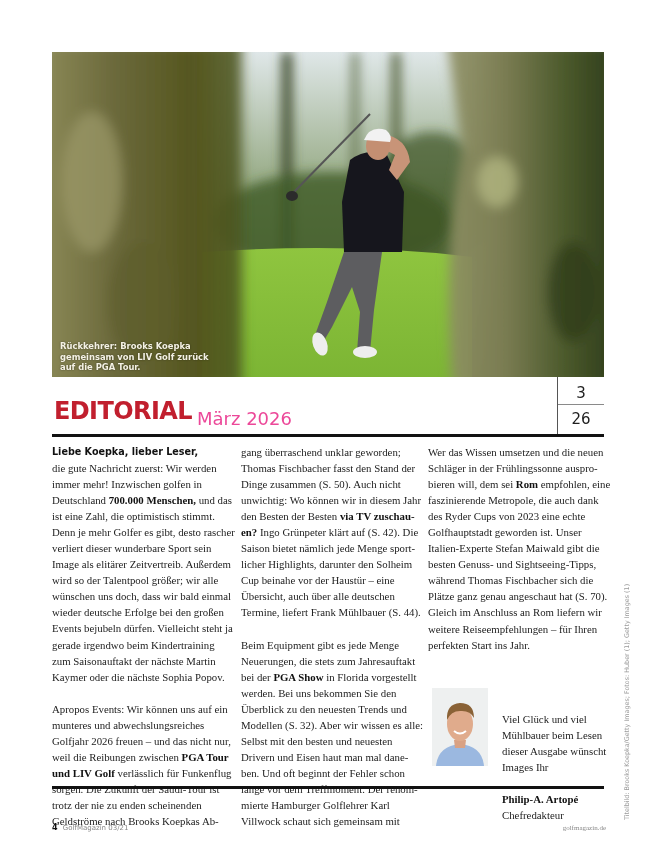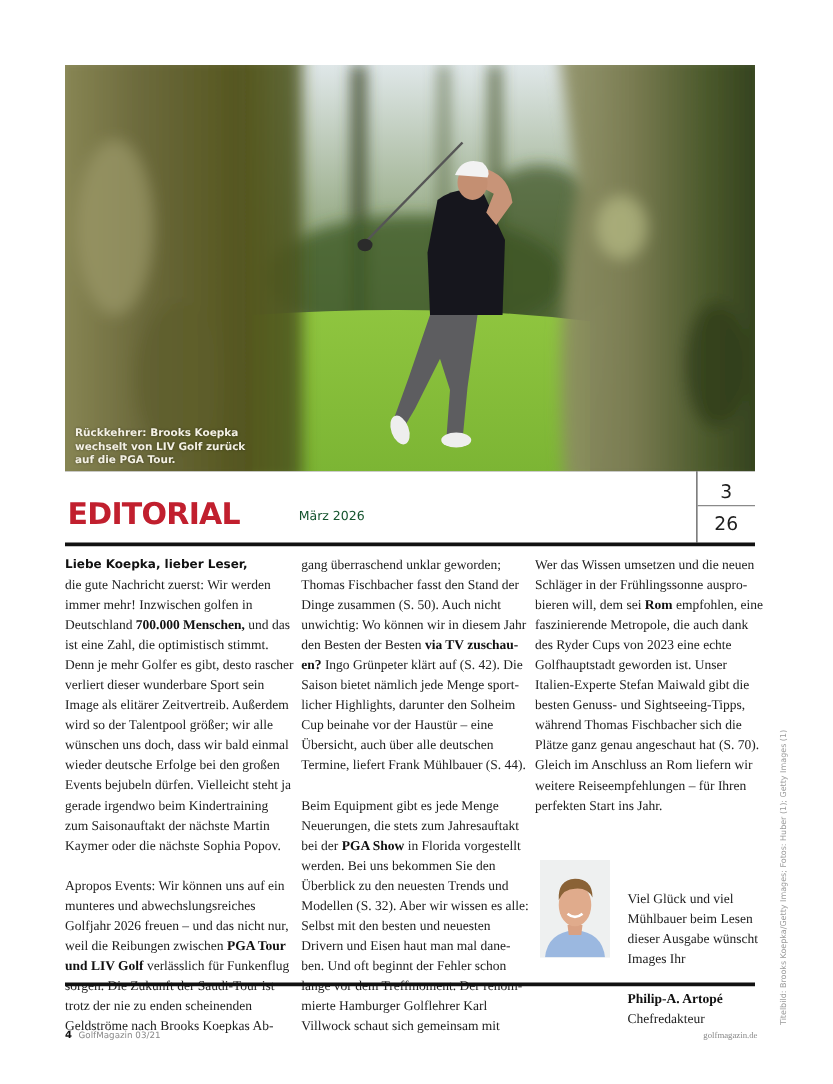--- a/index.html
+++ b/index.html
@@ -27,21 +27,21 @@
     }
     .header-title {
       position: absolute; left: 2px; top: 20px;
       font-family: "DejaVu Sans", "Liberation Sans", sans-serif;
       font-weight: bold; font-size: 24px; letter-spacing: -0.6px;
       color: #c11f2e;
     }
     .header-date {
       position: absolute; left: 145px; top: 31px;
       font-family: "DejaVu Sans", "Liberation Sans", sans-serif;
-      font-size: 10px; color: #14532d; margin-left: 42px;
+      font-size: 18px; color: #ec4899;
     }
     .issue-box {
       position: absolute; left: 505px; top: 0; width: 47px; height: 57px;
       border-left: 1px solid #555555;
       font-family: "DejaVu Sans", "Liberation Sans", sans-serif;
       font-size: 15px; color: #1e1e1e; text-align: center;
     }
     .issue-num { height: 28px; line-height: 32px; border-bottom: 1px solid #8a8a8a; }
     .issue-year { height: 29px; line-height: 29px; }
     .header-rule {
@@ -170,21 +170,21 @@
     </g>
 
     <g filter="url(#blur6)">
       <path d="M395 -10 L562 -10 L562 335 L400 335 Q390 200 410 100 Z" fill="url(#treeR)"></path>
       <ellipse cx="445" cy="130" rx="20" ry="25" fill="#b9bd88" opacity="0.7"></ellipse>
       <ellipse cx="520" cy="240" rx="25" ry="50" fill="#2e3b1a" opacity="0.7"></ellipse>
     </g>
   </svg>
   <div class="hero-caption">
     <div>Rückkehrer: Brooks Koepka</div>
-    <div>wechselt von LIV Golf zurück</div>
+    <div>gemeinsam von LIV Golf zurück</div>
     <div>auf die PGA Tour.</div>
   </div>
 </div>
 
 <div class="header">
   <div class="header-title">EDITORIAL</div>
   <div class="header-date">März 2026</div>
   <div class="issue-box">
     <div class="issue-num">3</div>
     <div class="issue-year">26</div>

